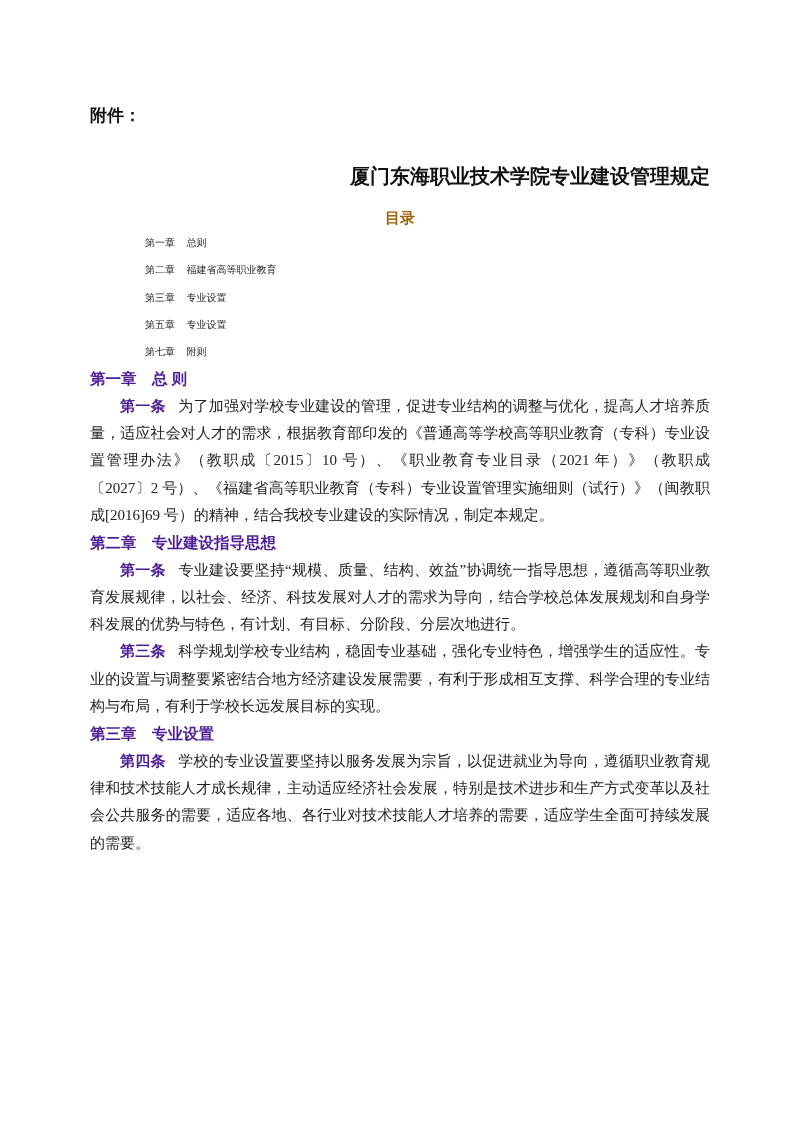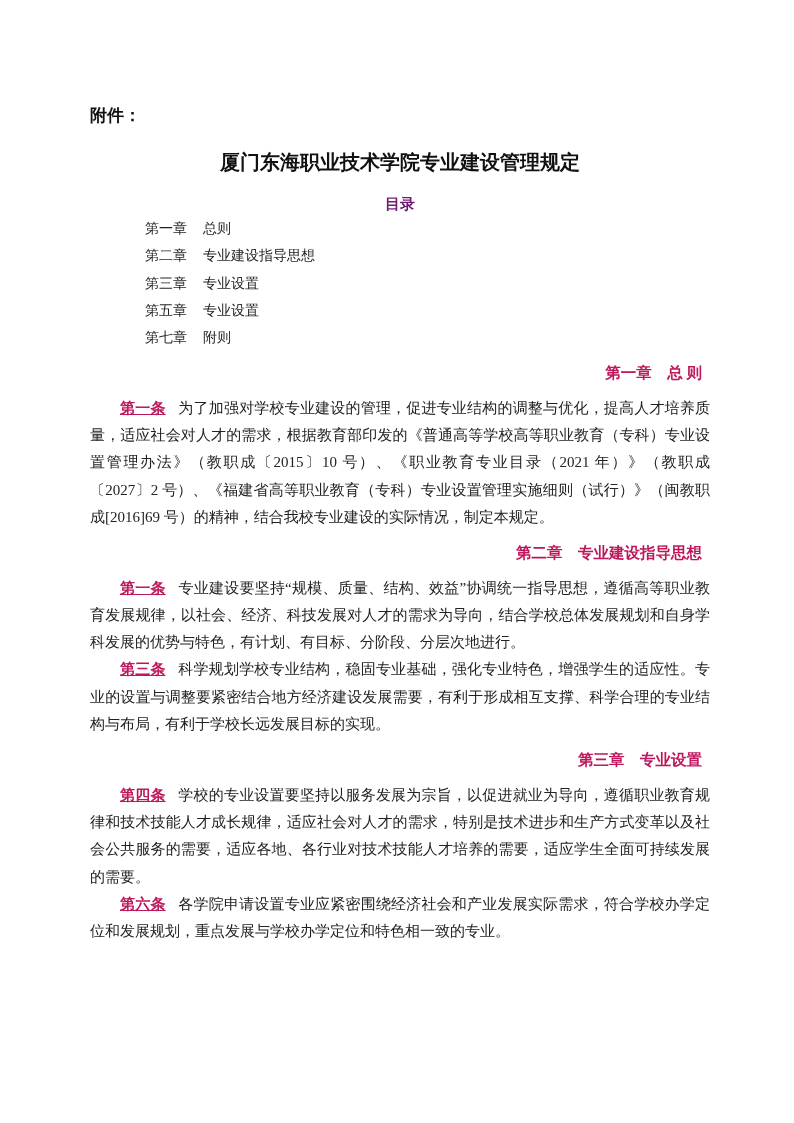--- a/index.html
+++ b/index.html
@@ -15,77 +15,77 @@
     padding: 104px 84px 0 90px;
     overflow: hidden;
   }
   .attachment {
     font-size: 17px;
     font-weight: bold;
     line-height: 24px;
     color: #111;
   }
   .doc-title {
-    text-align: center;
+    text-align: right;
     font-size: 20px;
     font-weight: bold;
     line-height: 30px;
-    margin-top: 19px;
+    margin-top: 33px;
     color: #111;
   }
   .toc-heading {
     text-align: center;
     font-size: 15px;
     font-weight: bold;
     line-height: 22px;
     margin-top: 16px;
-    color: #701a75;
+    color: #a16207;
   }
   .toc-list { padding-left: 55px; }
   .toc-item {
-    font-size: 14px;
+    font-size: 10px;
     line-height: 27.3px;
     white-space: nowrap;
   }
   .toc-num { display: inline-block; margin-right: 1.15em; }
   .chapter-heading {
-    text-align: right;
+    text-align: left;
     font-size: 15.5px;
     font-weight: bold;
     line-height: 27.3px;
-    margin: 8px;
-    color: #be185d;
+    margin: 0;
+    color: #4c1d95;
   }
   .article {
     font-size: 15px;
     line-height: 27.3px;
     text-align: justify;
     text-indent: 2em;
     margin: 0;
     color: #222;
   }
-  .article-label { font-weight: bold; margin-right: 0.85em; color: #be185d; text-decoration: underline; }
+  .article-label { font-weight: bold; margin-right: 0.85em; color: #4c1d95; }
 </style>
 </head>
 <body>
 
 <div class="page">
 
   <div class="attachment">附件：</div>
 
   <div class="doc-title">厦门东海职业技术学院专业建设管理规定</div>
 
   <div class="toc-heading">目录</div>
 
   <div class="toc-list">
     <div class="toc-item">
       <span class="toc-num">第一章</span><span>总则</span>
     </div>
     <div class="toc-item">
-      <span class="toc-num">第二章</span><span>专业建设指导思想</span>
+      <span class="toc-num">第二章</span><span>福建省高等职业教育</span>
     </div>
     <div class="toc-item">
       <span class="toc-num">第三章</span><span>专业设置</span>
     </div>
     <div class="toc-item">
       <span class="toc-num">第五章</span><span>专业设置</span>
     </div>
     <div class="toc-item">
       <span class="toc-num">第七章</span><span>附则</span>
     </div>
@@ -104,20 +104,17 @@
       <span class="article-label">第一条</span><span>专业建设要坚持“规模、质量、结构、效益”协调统一指导思想，遵循高等职业教育发展规律，以社会、经济、科技发展对人才的需求为导向，结合学校总体发展规划和自身学科发展的优势与特色，有计划、有目标、分阶段、分层次地进行。</span>
     </p>
     <p class="article">
       <span class="article-label">第三条</span><span>科学规划学校专业结构，稳固专业基础，强化专业特色，增强学生的适应性。专业的设置与调整要紧密结合地方经济建设发展需要，有利于形成相互支撑、科学合理的专业结构与布局，有利于学校长远发展目标的实现。</span>
     </p>
   </div>
 
   <div>
     <h3 class="chapter-heading">第三章　专业设置</h3>
     <p class="article">
-      <span class="article-label">第四条</span><span>学校的专业设置要坚持以服务发展为宗旨，以促进就业为导向，遵循职业教育规律和技术技能人才成长规律，适应社会对人才的需求，特别是技术进步和生产方式变革以及社会公共服务的需要，适应各地、各行业对技术技能人才培养的需要，适应学生全面可持续发展的需要。</span>
-    </p>
-    <p class="article">
-      <span class="article-label">第六条</span><span>各学院申请设置专业应紧密围绕经济社会和产业发展实际需求，符合学校办学定位和发展规划，重点发展与学校办学定位和特色相一致的专业。</span>
+      <span class="article-label">第四条</span><span>学校的专业设置要坚持以服务发展为宗旨，以促进就业为导向，遵循职业教育规律和技术技能人才成长规律，主动适应经济社会发展，特别是技术进步和生产方式变革以及社会公共服务的需要，适应各地、各行业对技术技能人才培养的需要，适应学生全面可持续发展的需要。</span>
     </p>
   </div>
 
 </div>
 
 </body></html>

